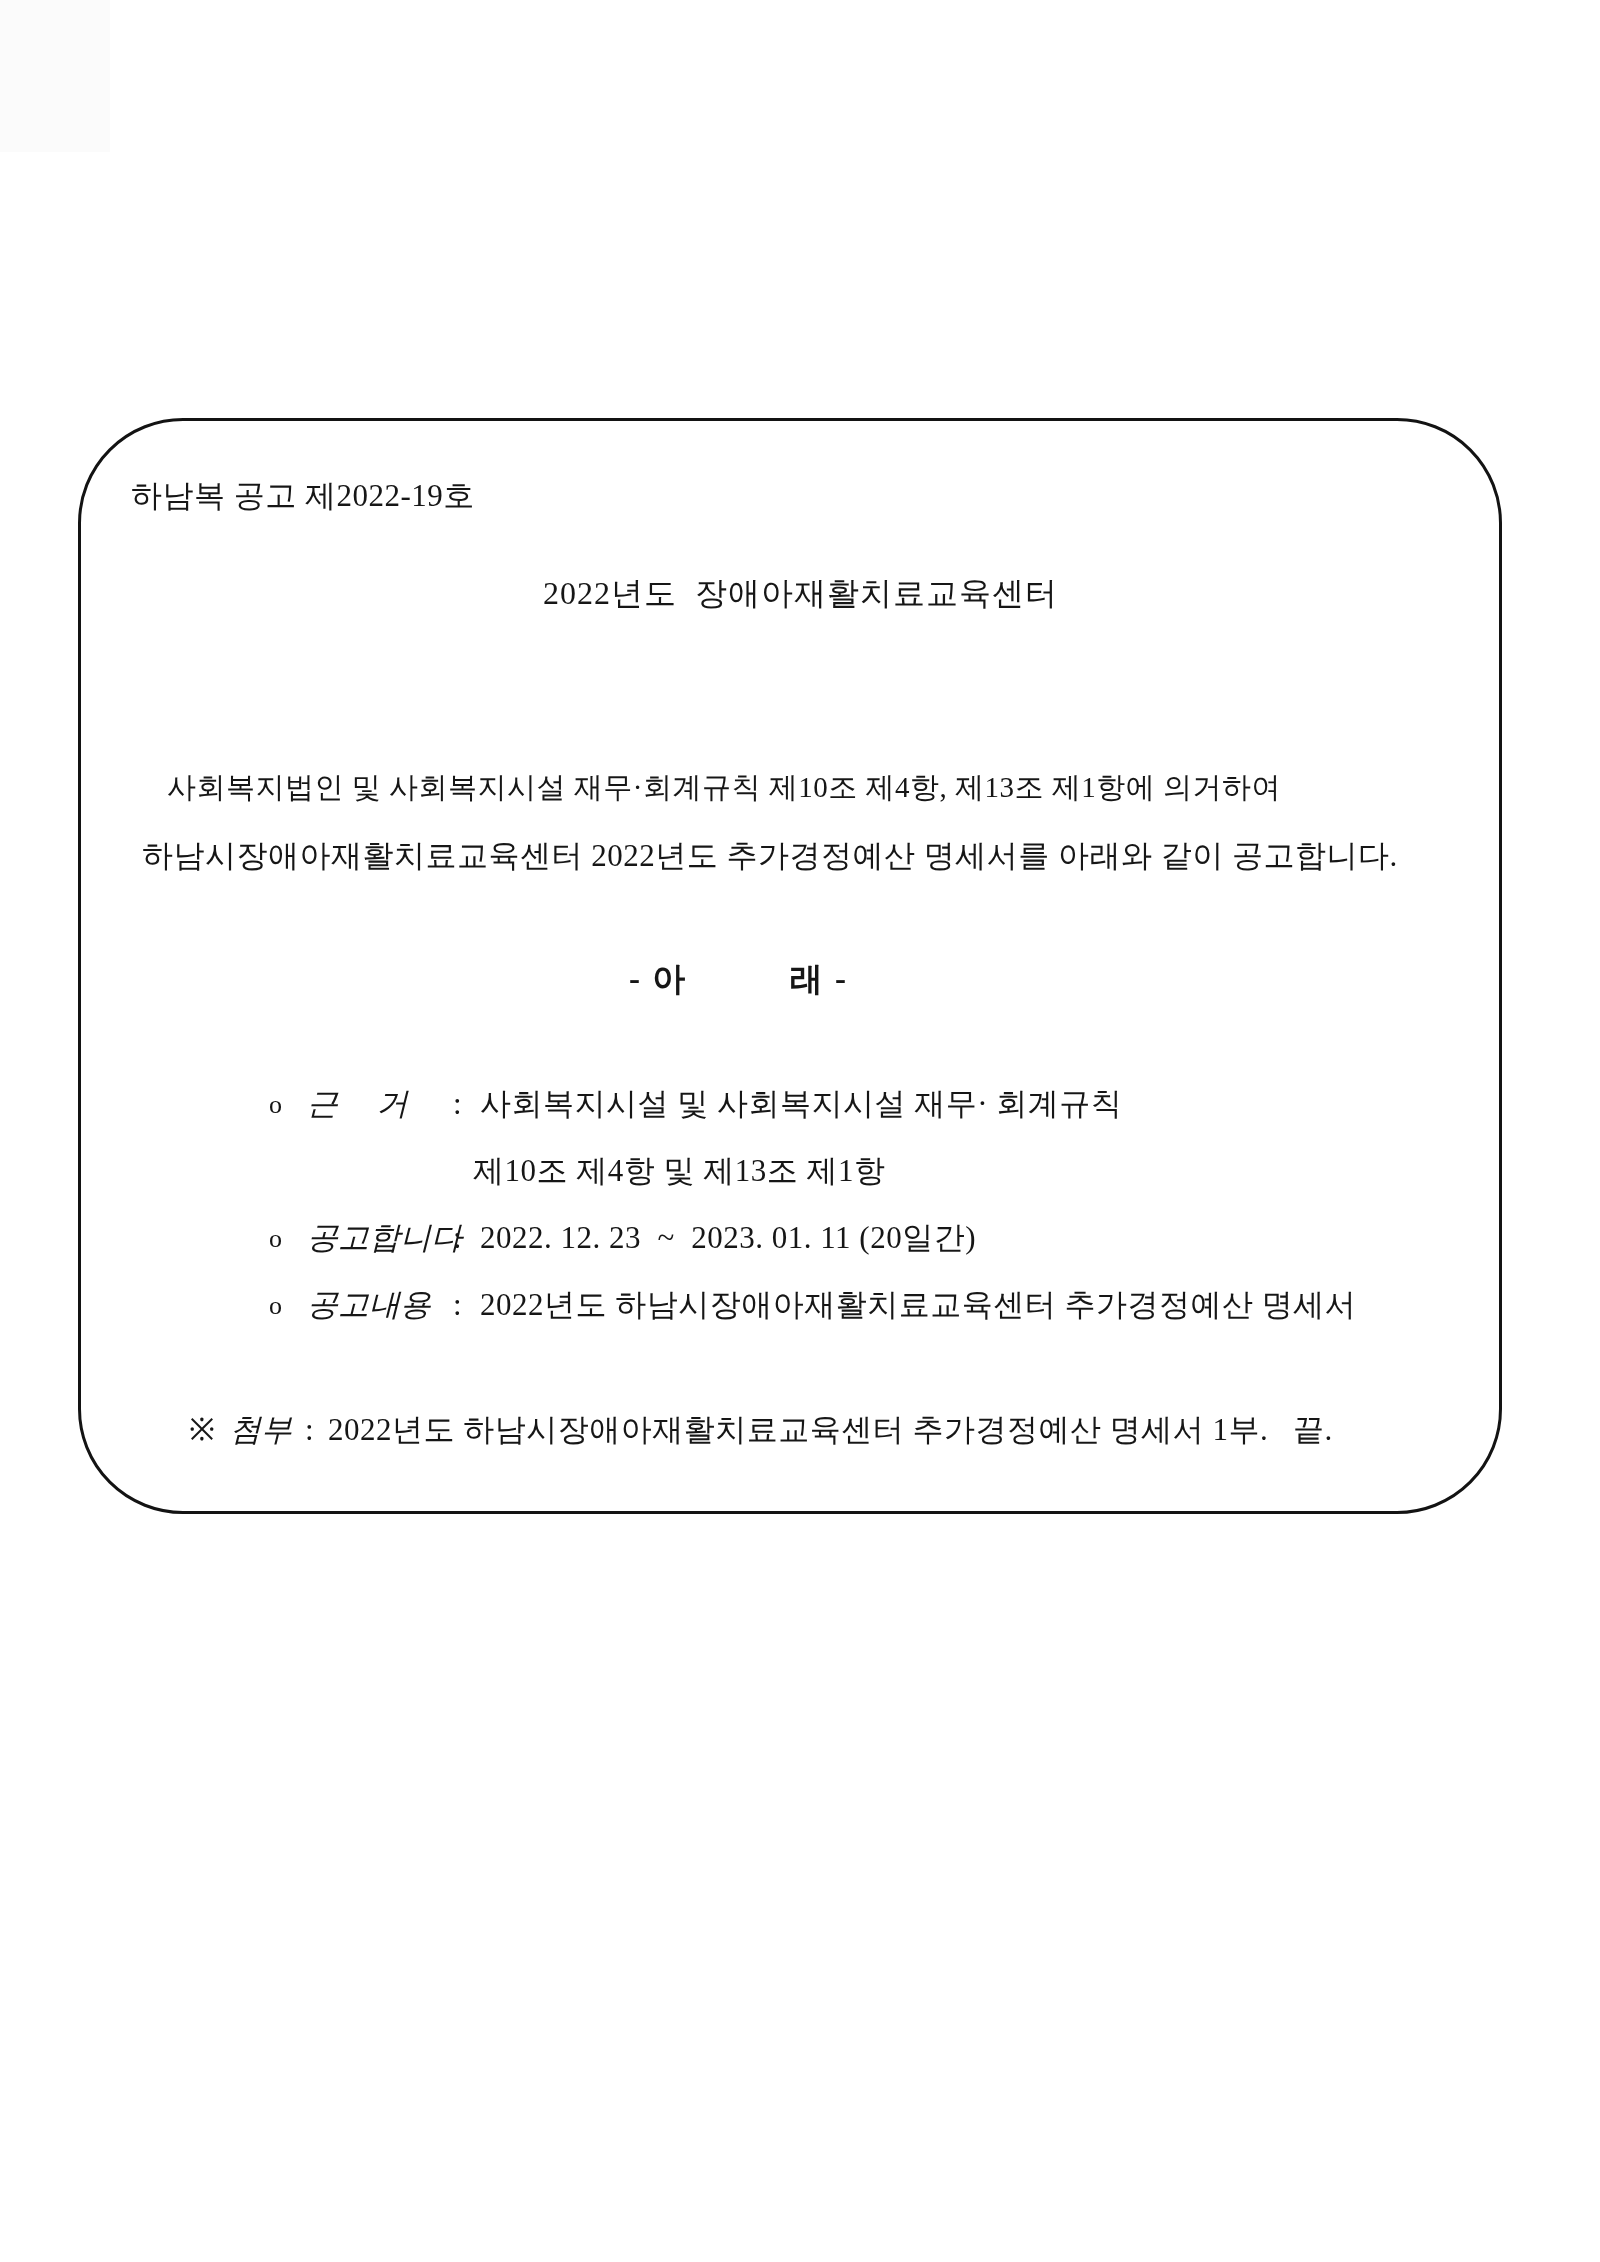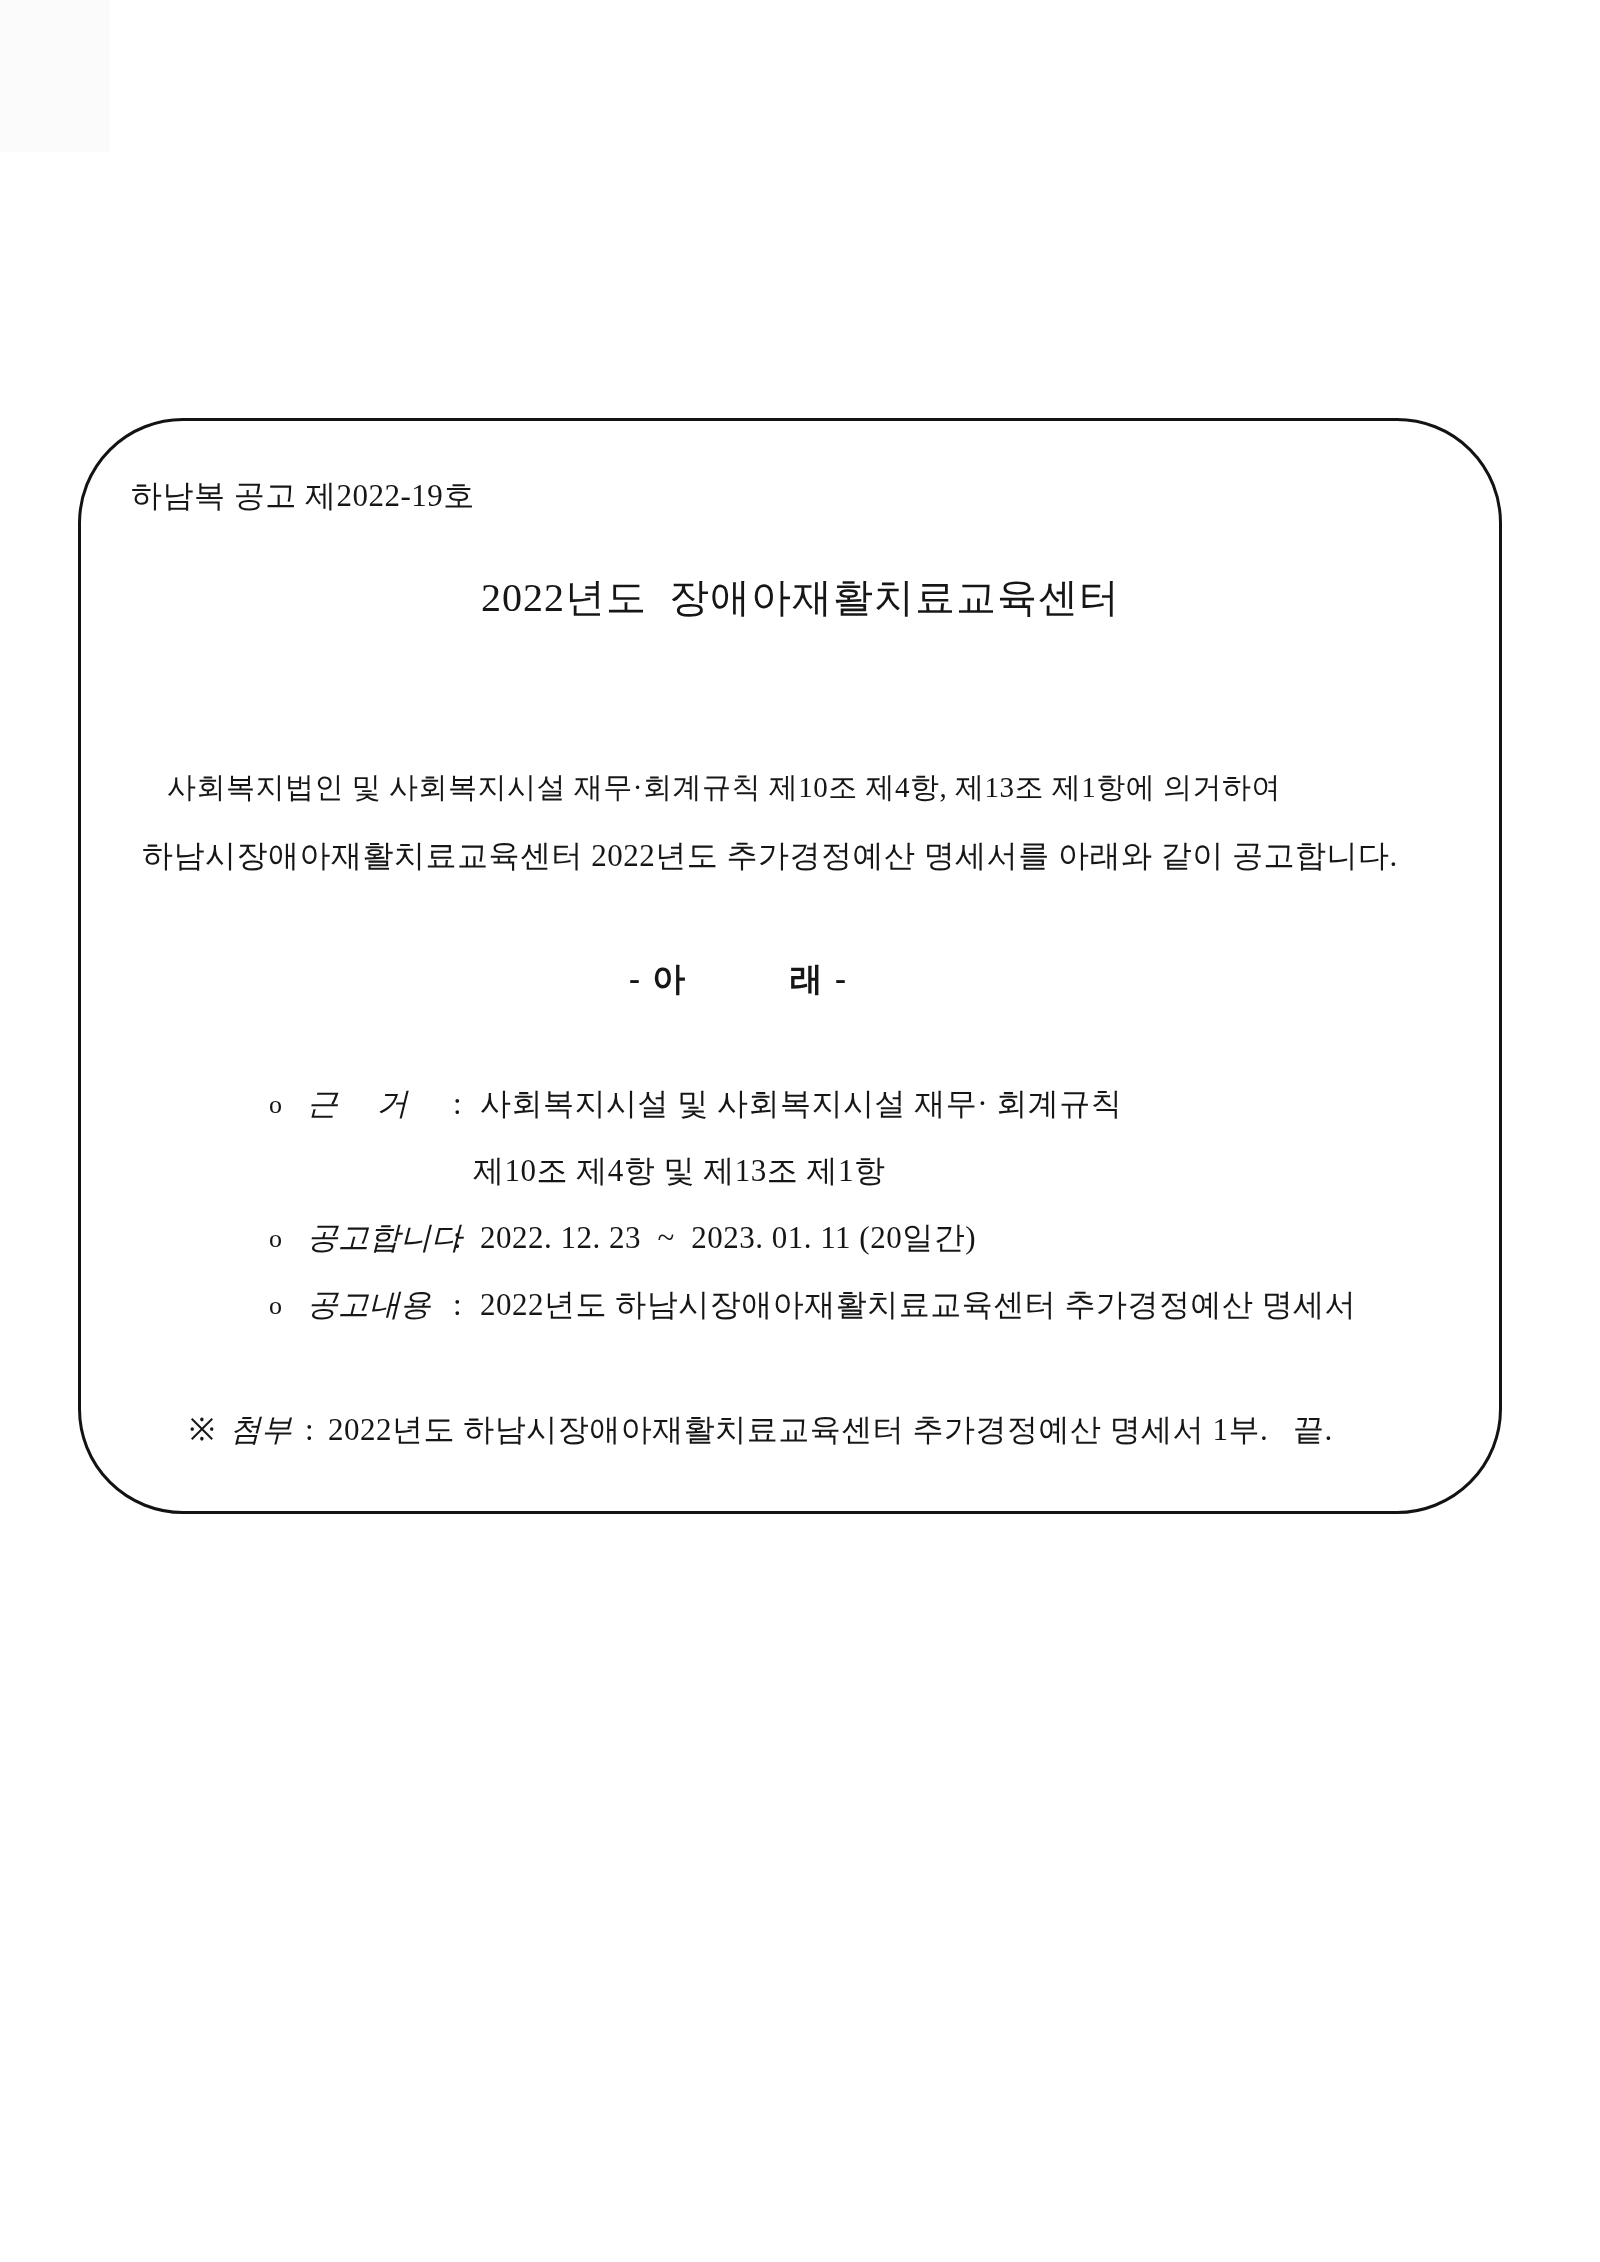--- a/index.html
+++ b/index.html
@@ -27,21 +27,21 @@
     border-radius: 105px;
     background: #ffffff;
   }
   .line {
     position: absolute;
     white-space: pre;
     line-height: 1.12;
     color: #161616;
   }
   .doc-number   { left: 50px;  top: 58px;  font-size: 31px; letter-spacing: 0.5px; }
-  .subtitle     { left: 0; right: 0; top: 155px; font-size: 40px; text-align: center; letter-spacing: 1px; margin-left: 21px; }
+  .subtitle     { left: 0; right: 0; top: 155px; font-size: 32px; text-align: center; letter-spacing: 1px; margin-left: 21px; }
   .main-title   { left: 0; right: 0; top: 210px; font-size: 57px; font-weight: bold; text-align: center; letter-spacing: 3px; }
   .intro-line1  { left: 86px;  top: 350px; font-size: 29px; letter-spacing: 0.5px; }
   .intro-line2  { left: 61px;  top: 418px; font-size: 31px; letter-spacing: 0.5px; }
   .divider      { left: 548px; top: 540px; font-size: 33px; font-weight: 600; letter-spacing: 2px; }
   .row {
     position: absolute;
     left: 0; right: 0;
     height: 44px;
     font-size: 31px;
   }

